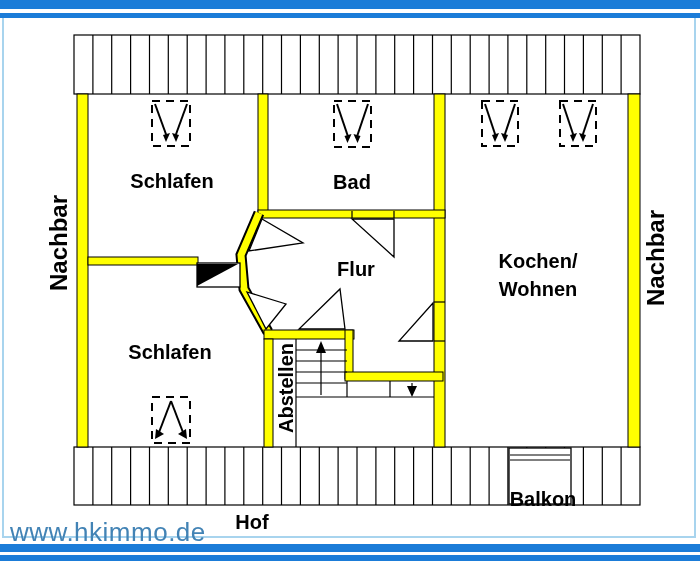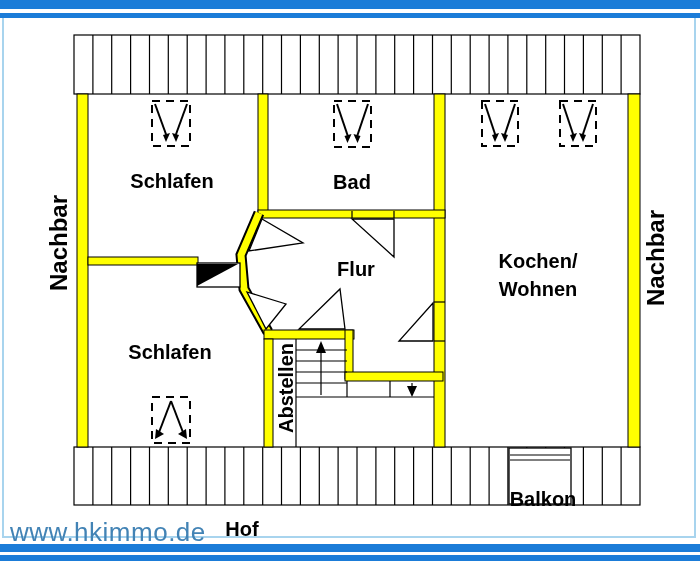--- a/index.html
+++ b/index.html
@@ -213,16 +213,16 @@
 <div class="label" style="left:356px;top:269px;text-align:right;">Flur</div>
 <div class="label" style="left:538px;top:275px;">
   <div>Kochen/</div>
   <div>Wohnen</div>
 </div>
 <div class="label" style="left:170px;top:352px;">Schlafen</div>
 <div class="label vert small" style="left:286px;top:388px;">Abstellen</div>
 
 <div class="label vert side" style="left:59px;top:243px;">Nachbar</div>
 <div class="label vert side" style="left:656px;top:258px;">Nachbar</div>
-<div class="label" style="left:242px;top:522px;margin-top:7px;">Hof</div>
+<div class="label" style="left:252px;top:522px;">Hof</div>
 <div class="label" style="left:543px;top:499px;">Balkon</div>
 
 <div class="watermark">www.hkimmo.de</div>
 
 </body></html>

